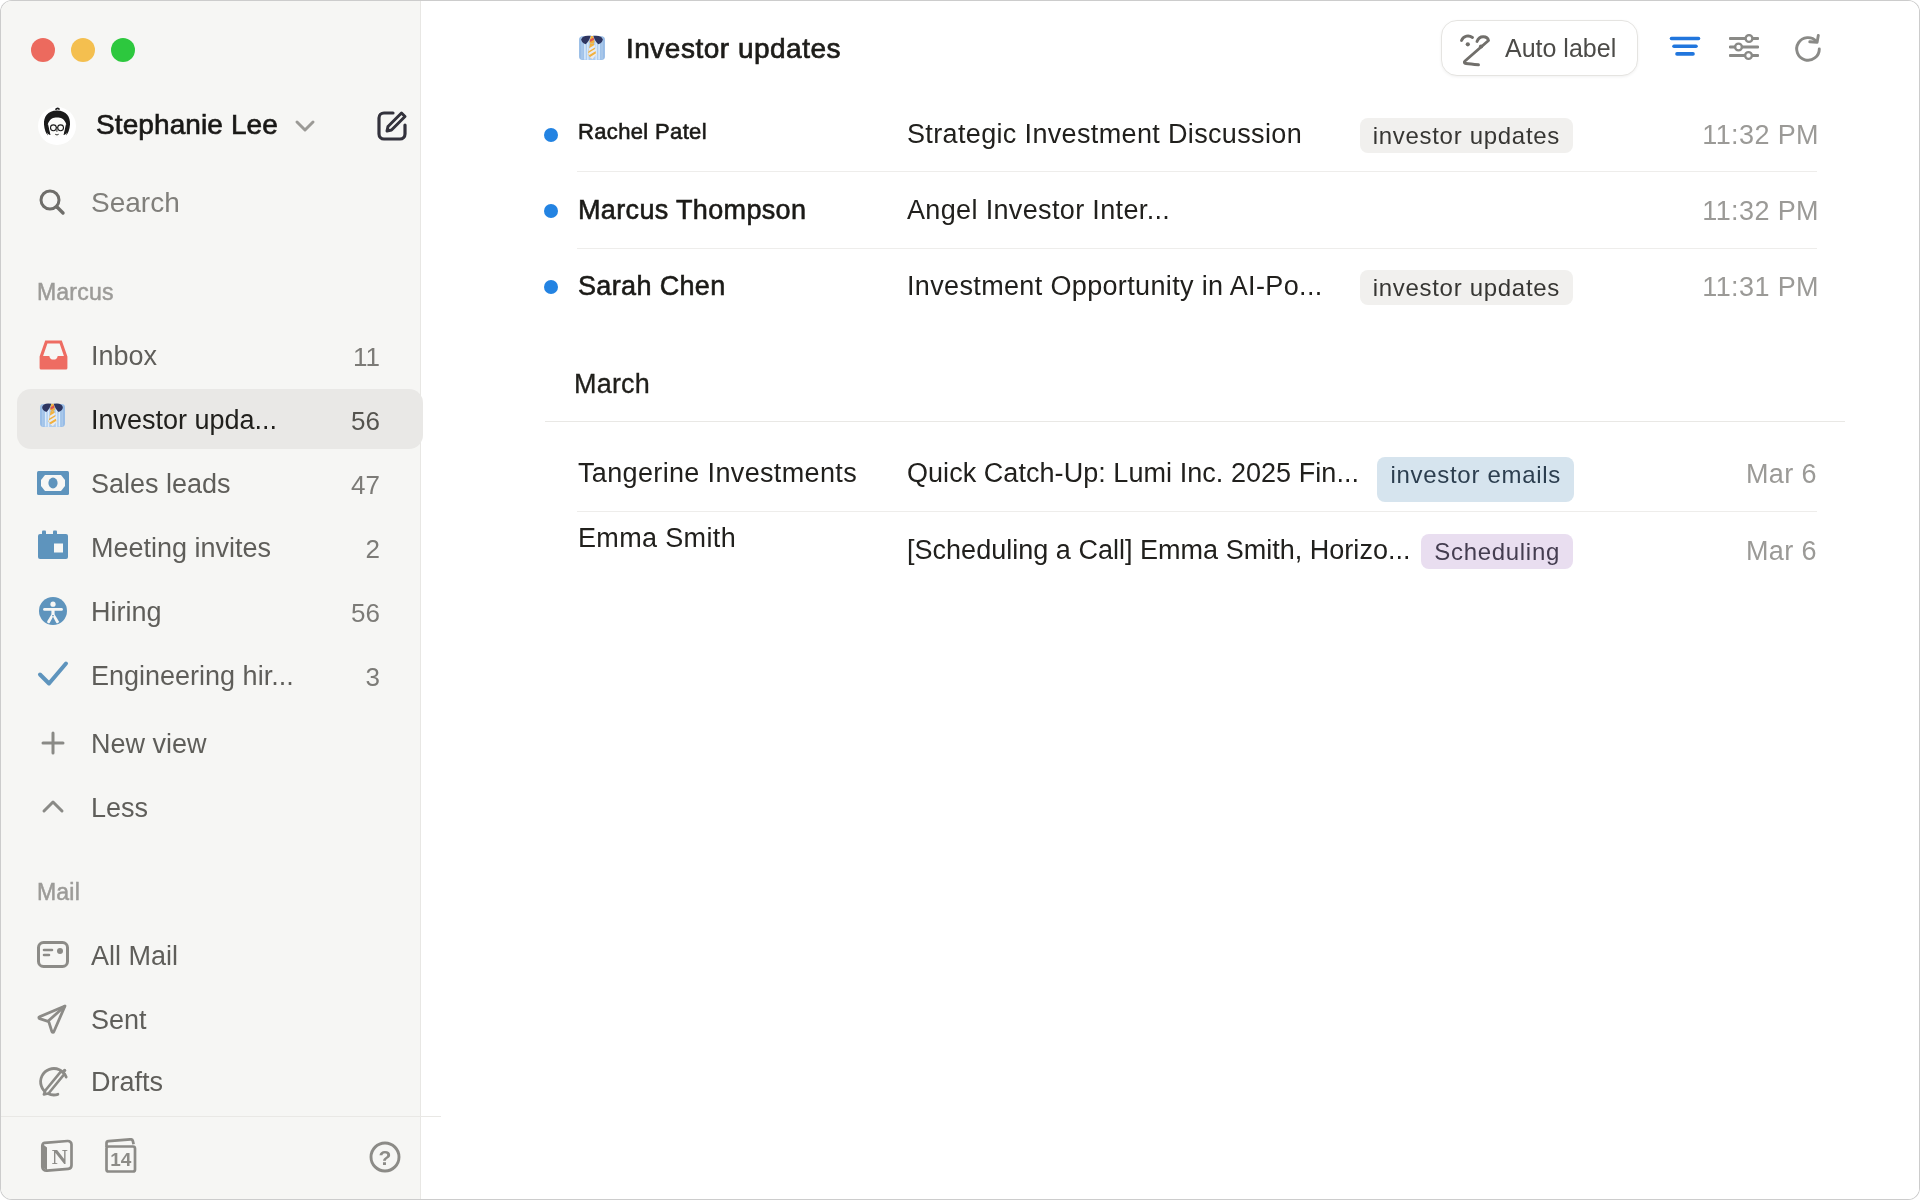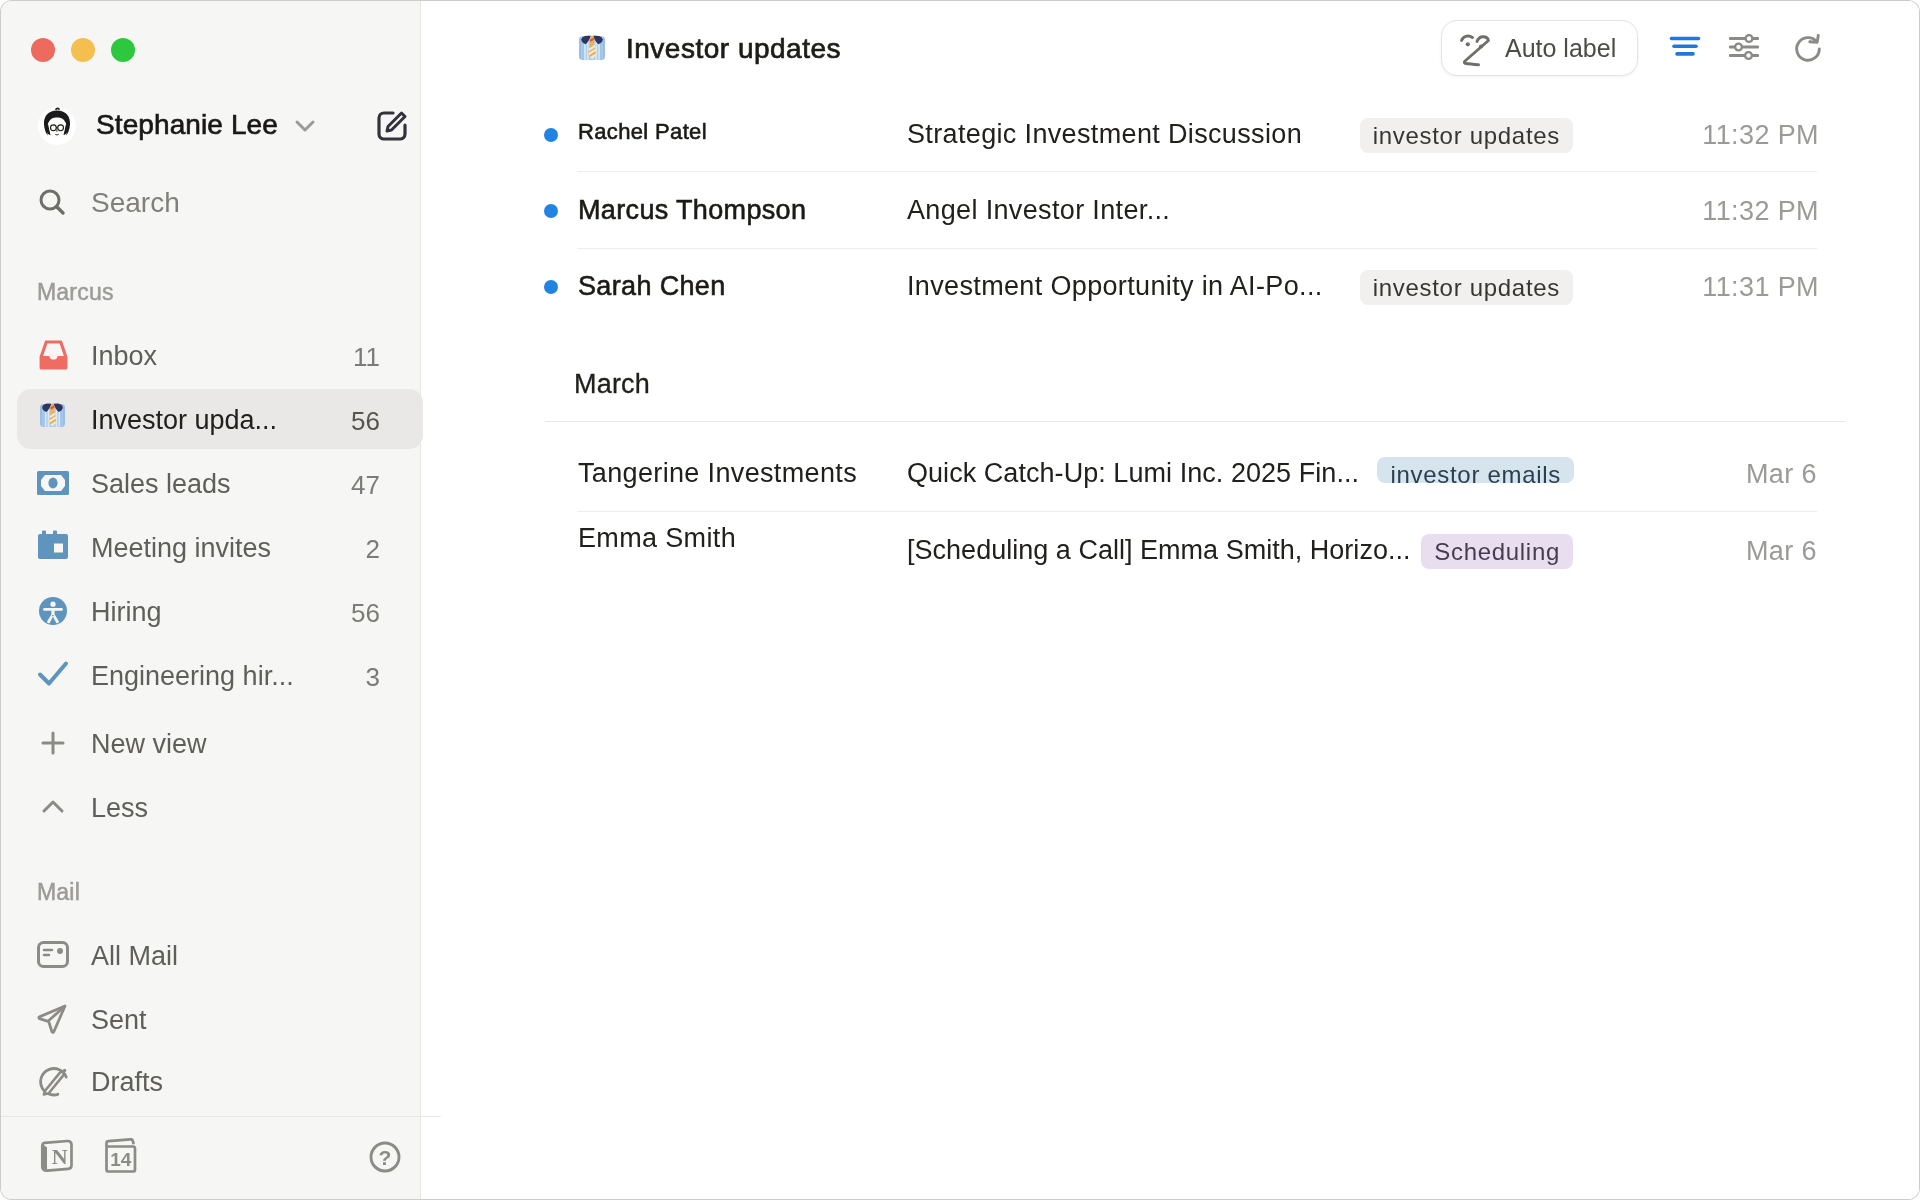--- a/index.html
+++ b/index.html
@@ -224,21 +224,21 @@
     <div class="abs" style="left:137px;top:270px;font-size:27px;font-weight:400;-webkit-text-stroke:0.6px #1b1a17;color:#1b1a17;letter-spacing:0.35px;">Sarah Chen</div>
     <div class="abs" style="left:466px;top:270px;font-size:27px;color:#21201d;letter-spacing:0.35px;">Investment Opportunity in AI-Po...</div>
     <div class="abs" style="right:348px;top:269px;height:35px;line-height:35px;padding:0 13px;border-radius:8px;background:#f1f0ee;font-size:24px;letter-spacing:0.7px;color:#373633;">investor updates</div>
     <div class="abs" style="right:102px;top:271px;font-size:27px;letter-spacing:0.4px;color:#9b9a97;">11:31 PM</div>
 
     <div class="abs" style="left:133px;top:368px;font-size:27px;font-weight:400;-webkit-text-stroke:0.3px #21201c;color:#21201c;letter-spacing:0.2px;">March</div>
     <div class="abs" style="left:104px;top:420px;width:1300px;height:1px;background:#e9e8e5;"></div>
 
     <div class="abs" style="left:137px;top:457px;font-size:27px;color:#21201d;letter-spacing:0.35px;">Tangerine Investments</div>
     <div class="abs" style="left:466px;top:457px;font-size:27px;color:#21201d;letter-spacing:0.05px;">Quick Catch-Up: Lumi Inc. 2025 Fin...</div>
-    <div class="abs" style="right:347px;top:456px;height:26px;line-height:35px;padding:0 13px;border-radius:8px;background:#d6e4ee;font-size:24px;letter-spacing:0.7px;color:#2c3e4f;">investor emails</div>
+    <div class="abs" style="right:347px;top:456px;height:45px;line-height:35px;padding:0 13px;border-radius:8px;background:#d6e4ee;font-size:24px;letter-spacing:0.7px;color:#2c3e4f;">investor emails</div>
     <div class="abs" style="right:104px;top:458px;font-size:27px;letter-spacing:0.4px;color:#9b9a97;">Mar 6</div>
     <div class="abs" style="left:136px;top:510px;width:1240px;height:1px;background:#eeedeb;"></div>
 
     <div class="abs" style="left:137px;top:522px;font-size:27px;color:#21201d;letter-spacing:0.35px;">Emma Smith</div>
     <div class="abs" style="left:466px;top:534px;font-size:27px;color:#21201d;letter-spacing:0.02px;">[Scheduling a Call] Emma Smith, Horizo...</div>
     <div class="abs" style="right:348px;top:533px;height:35px;line-height:35px;padding:0 13px;border-radius:8px;background:#e9def0;font-size:24px;letter-spacing:0.7px;color:#443d50;">Scheduling</div>
     <div class="abs" style="right:104px;top:535px;font-size:27px;letter-spacing:0.4px;color:#9b9a97;">Mar 6</div>
   </div>
 </div>
 

